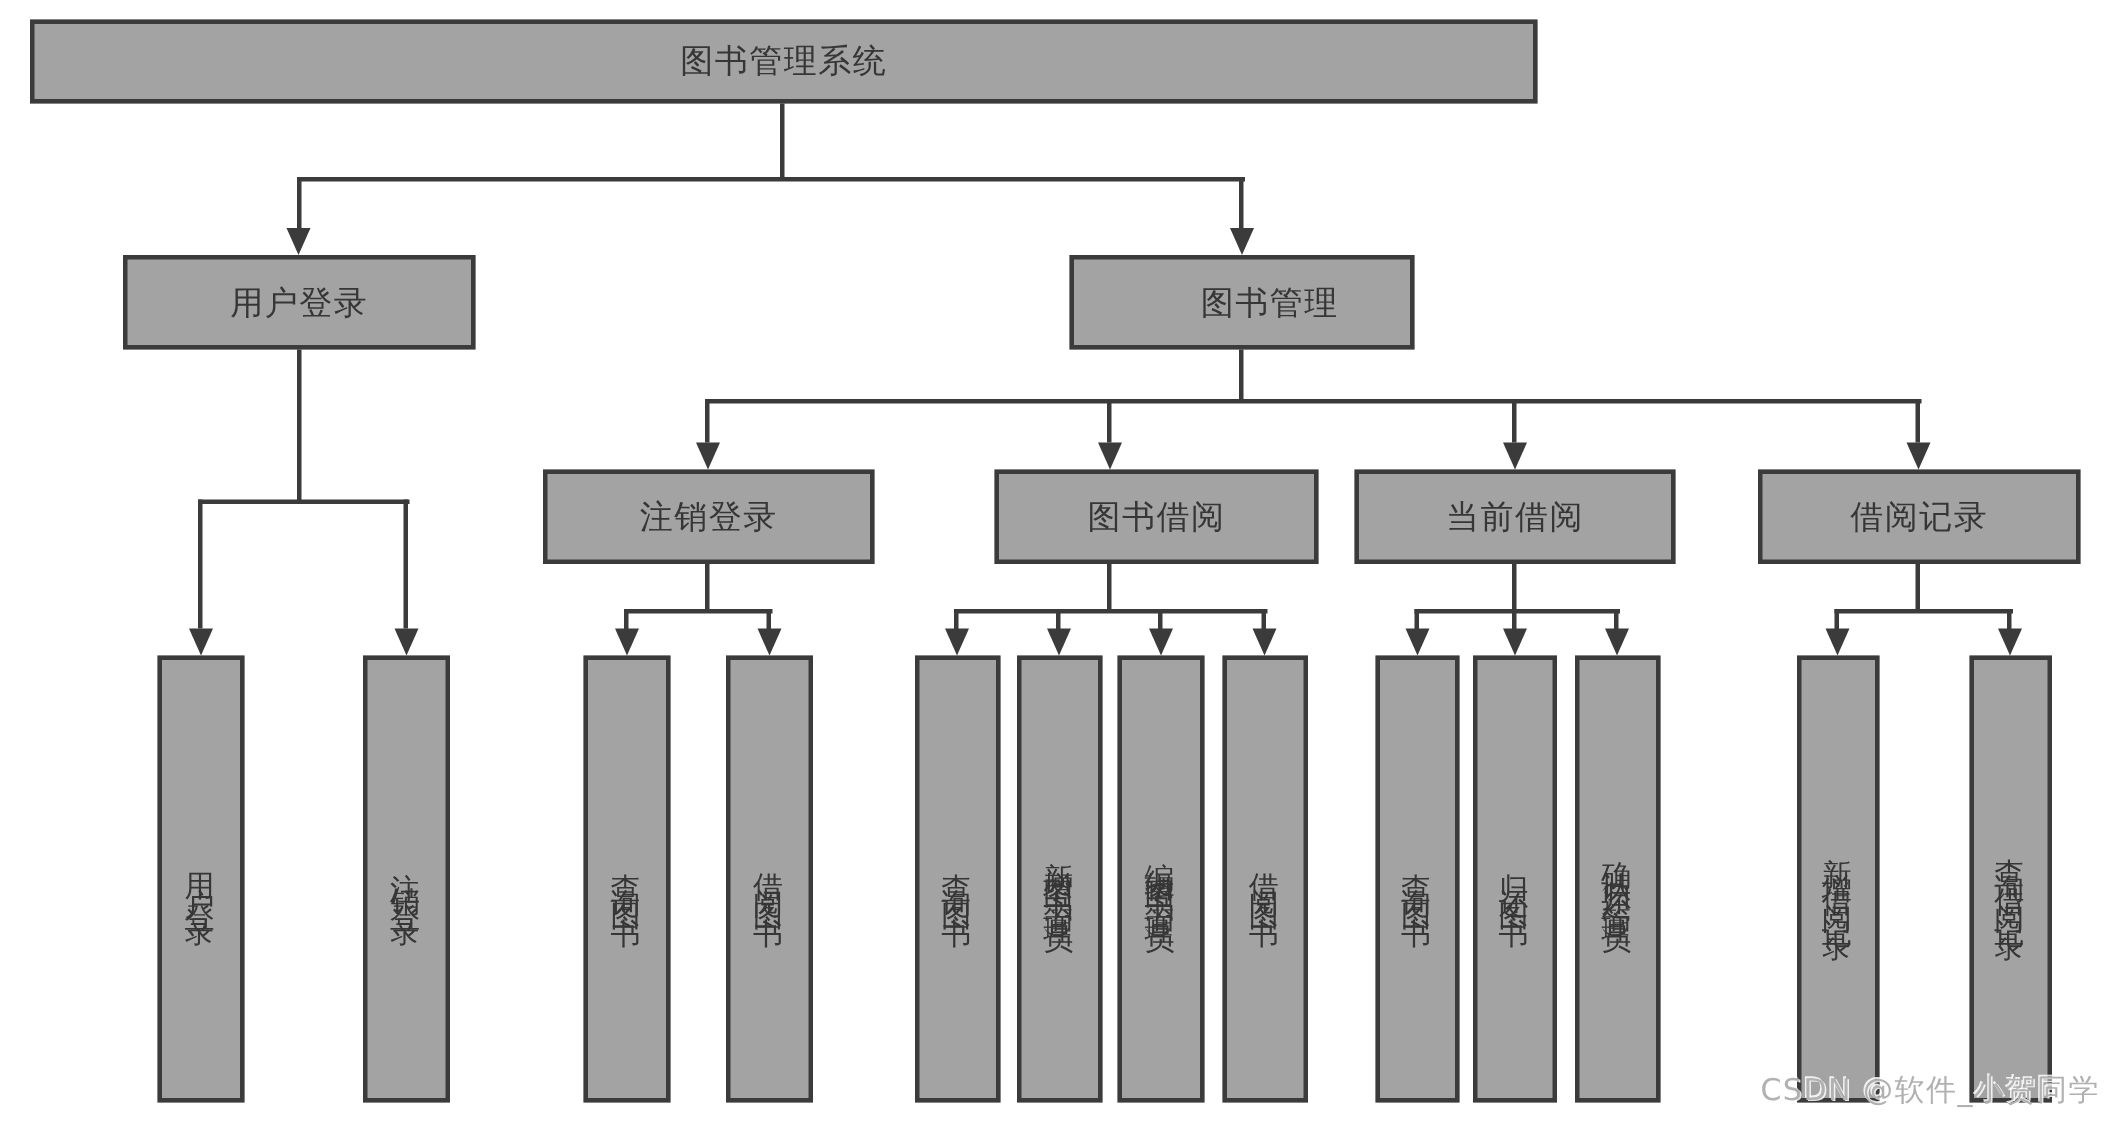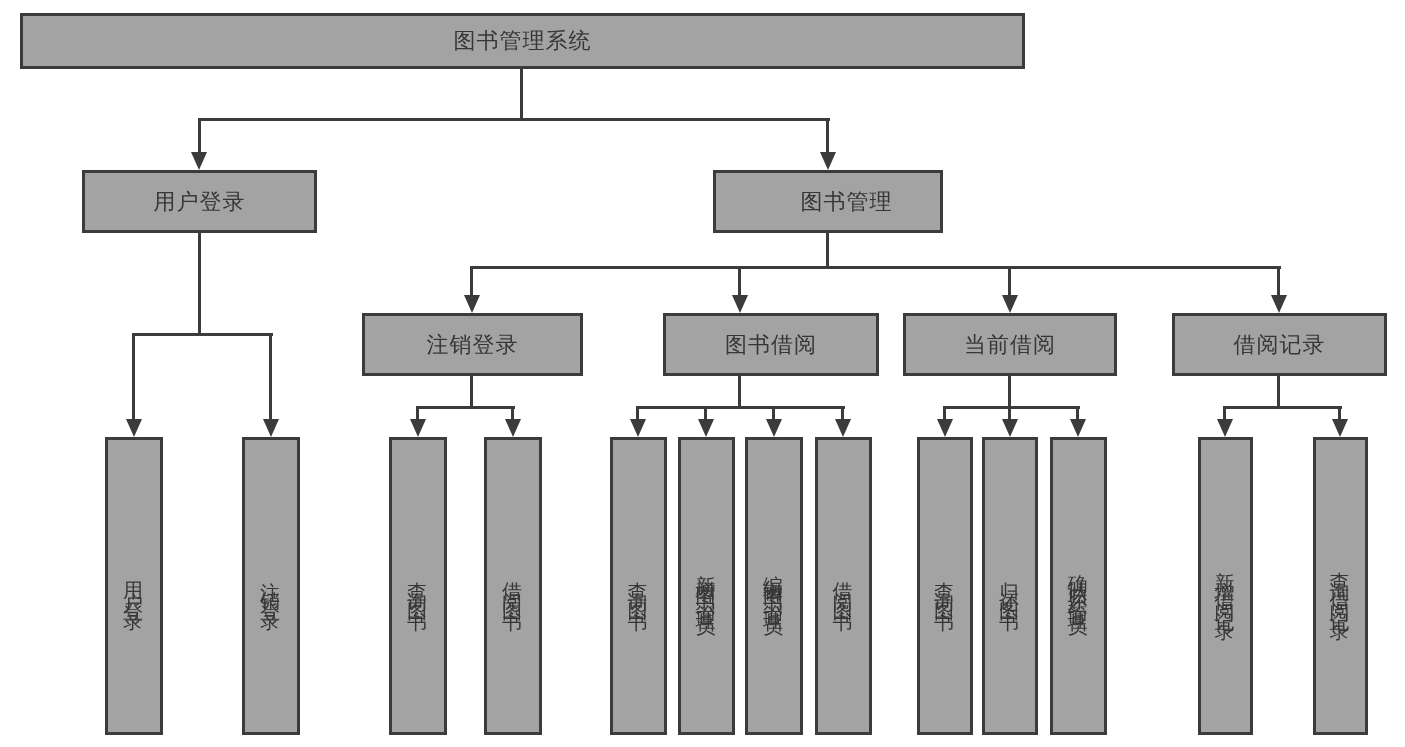--- a/index.html
+++ b/index.html
@@ -159,14 +159,15 @@
   <div class="line vl" style="left:1008px;top:406px;height:15px;"></div>
   <div class="arrow" style="left:1002px;top:419px;"></div>
   <div class="line vl" style="left:1076px;top:406px;height:15px;"></div>
   <div class="arrow" style="left:1070px;top:419px;"></div>
 
   <div class="line vl" style="left:1223px;top:406px;height:15px;"></div>
   <div class="arrow" style="left:1217px;top:419px;"></div>
   <div class="line vl" style="left:1338px;top:406px;height:15px;"></div>
   <div class="arrow" style="left:1332px;top:419px;"></div>
 
+  <div class="watermark">CSDN @软件_小贺同学</div>
 
 </div>
 
 </body></html>

